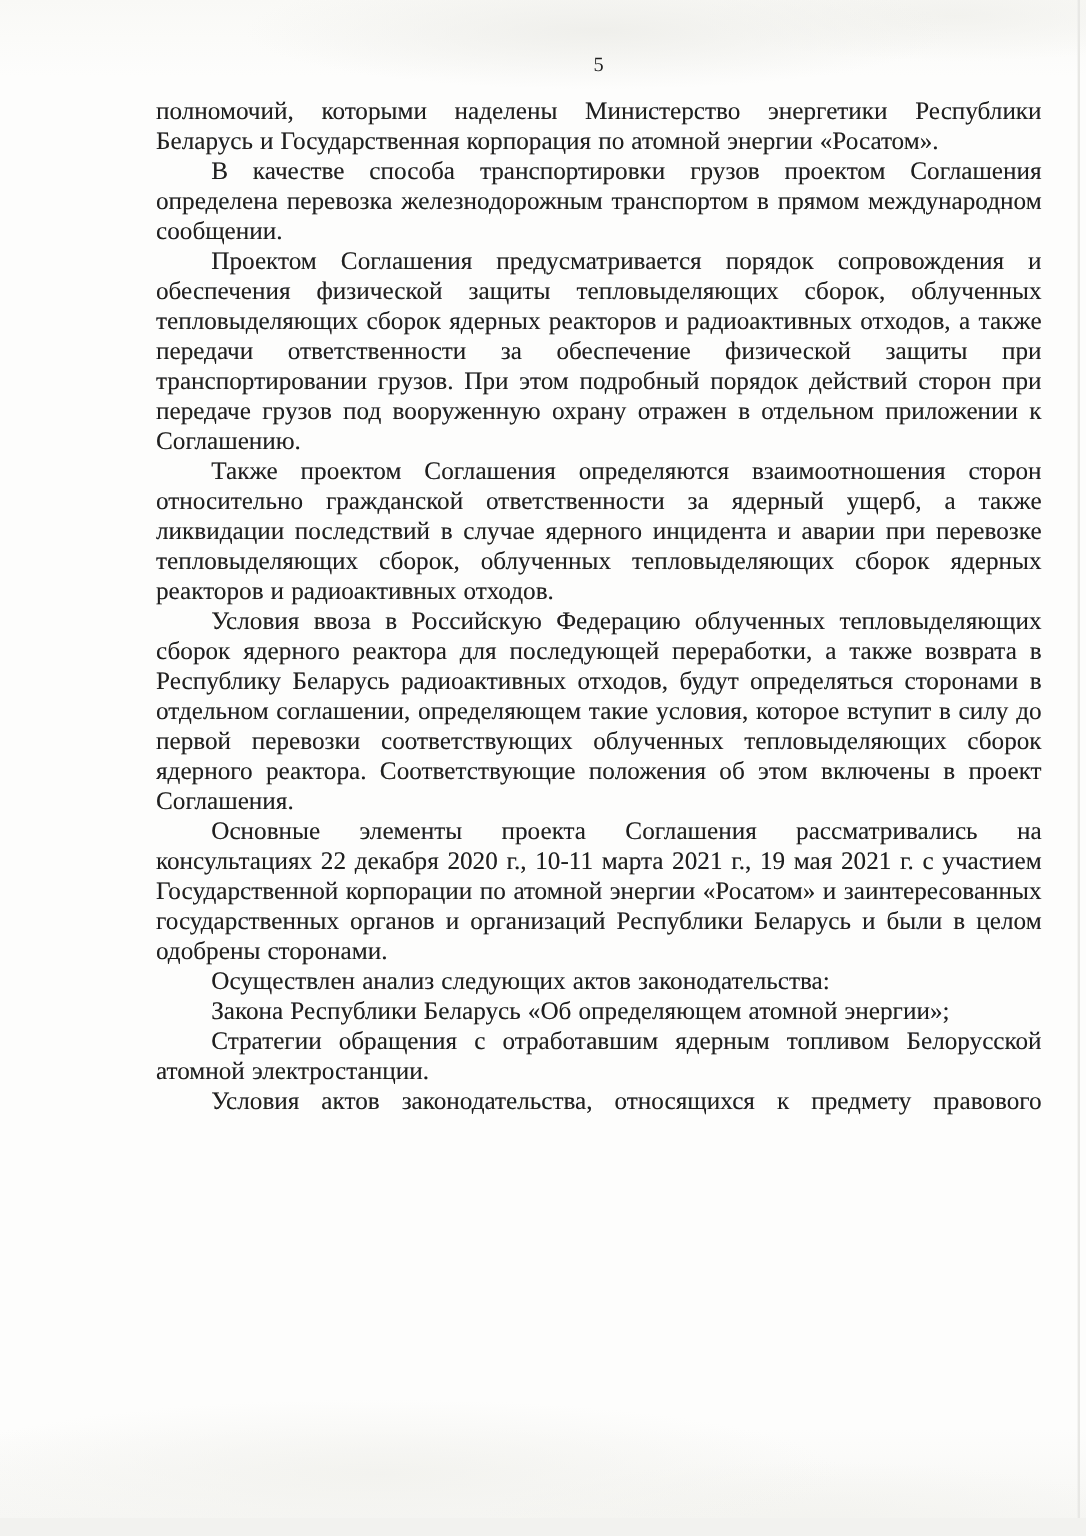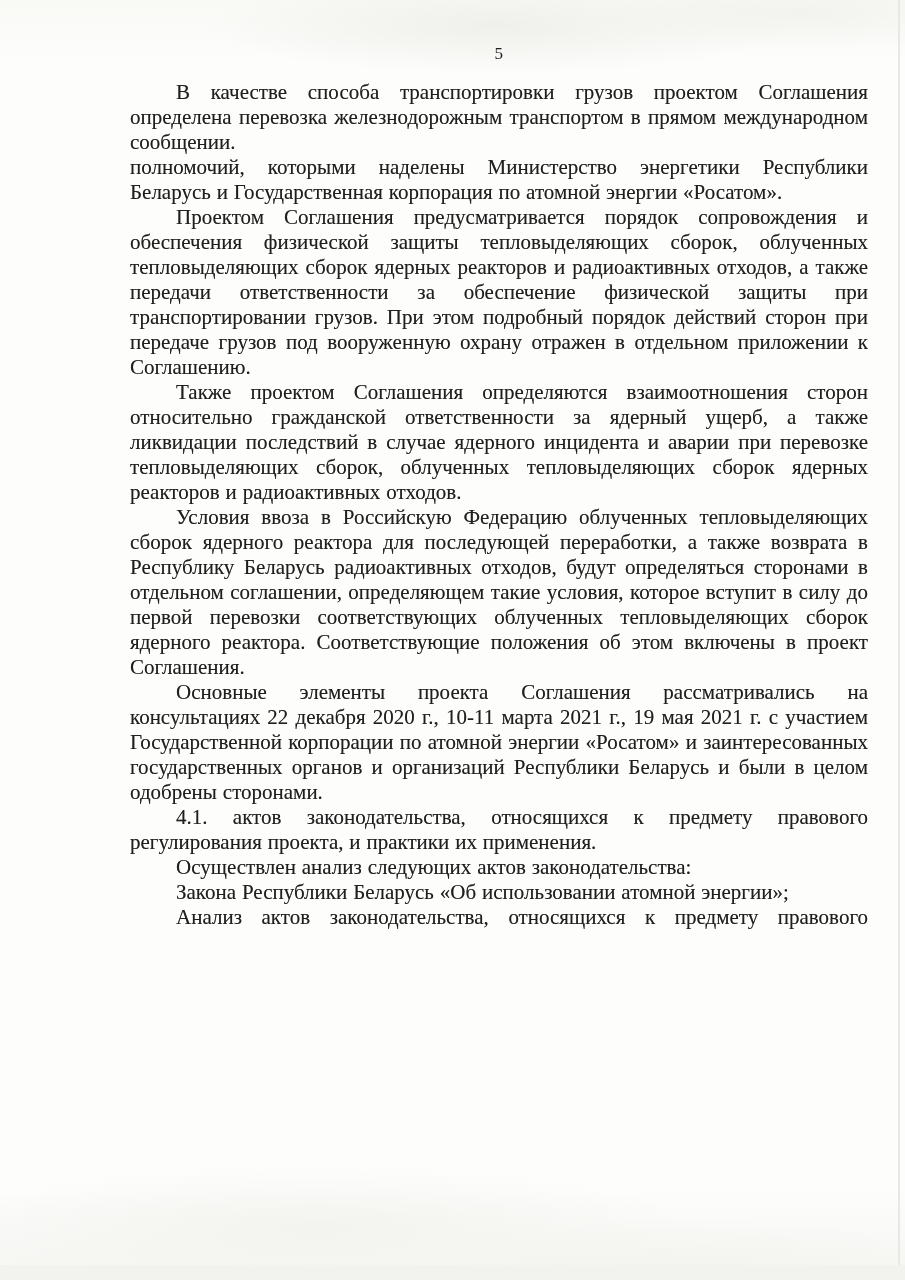--- a/index.html
+++ b/index.html
@@ -71,28 +71,28 @@
     opacity: 0.9;
   }
 </style>
 </head>
 <body>
 
 <div class="page">
   <div class="content">
     <div class="page-number">5</div>
     <div>
+        <p class="para">полномочий, которыми наделены Министерство энергетики Республики Беларусь и Государственная корпорация по атомной энергии «Росатом».</p>
         <p class="para indent">В качестве способа транспортировки грузов проектом Соглашения определена перевозка железнодорожным транспортом в прямом международном сообщении.</p>
-        <p class="para">полномочий, которыми наделены Министерство энергетики Республики Беларусь и Государственная корпорация по атомной энергии «Росатом».</p>
         <p class="para indent">Проектом Соглашения предусматривается порядок сопровождения и обеспечения физической защиты тепловыделяющих сборок, облученных тепловыделяющих сборок ядерных реакторов и радиоактивных отходов, а также передачи ответственности за обеспечение физической защиты при транспортировании грузов. При этом подробный порядок действий сторон при передаче грузов под вооруженную охрану отражен в отдельном приложении к Соглашению.</p>
         <p class="para indent">Также проектом Соглашения определяются взаимоотношения сторон относительно гражданской ответственности за ядерный ущерб, а также ликвидации последствий в случае ядерного инцидента и аварии при перевозке тепловыделяющих сборок, облученных тепловыделяющих сборок ядерных реакторов и радиоактивных отходов.</p>
         <p class="para indent">Условия ввоза в Российскую Федерацию облученных тепловыделяющих сборок ядерного реактора для последующей переработки, а также возврата в Республику Беларусь радиоактивных отходов, будут определяться сторонами в отдельном соглашении, определяющем такие условия, которое вступит в силу до первой перевозки соответствующих облученных тепловыделяющих сборок ядерного реактора. Соответствующие положения об этом включены в проект Соглашения.</p>
         <p class="para indent">Основные элементы проекта Соглашения рассматривались на консультациях 22 декабря 2020 г., 10-11 марта 2021 г., 19 мая 2021 г. с участием Государственной корпорации по атомной энергии «Росатом» и заинтересованных государственных органов и организаций Республики Беларусь и были в целом одобрены сторонами.</p>
-        <p class="para indent">4.1. актов законодательства, относящихся к предмету правового регулирования проекта, и практики их применения.</p>
         <p class="para indent">Осуществлен анализ следующих актов законодательства:</p>
-        <p class="para indent">Закона Республики Беларусь «Об использовании атомной энергии»;</p>
-        <p class="para indent justify-last">Анализ актов законодательства, относящихся к предмету правового</p>
+        <p class="para indent">Закона Республики Беларусь «Об определяющем атомной энергии»;</p>
+        <p class="para indent">Стратегии обращения с отработавшим ядерным топливом Белорусской атомной электростанции.</p>
+        <p class="para indent justify-last">Условия актов законодательства, относящихся к предмету правового</p>
       </div>
   </div>
   <div class="scan-right-line"></div>
   <div class="scan-bottom-line"></div>
   <div class="scan-bottom-strip"></div>
 </div>
 
 </body></html>

